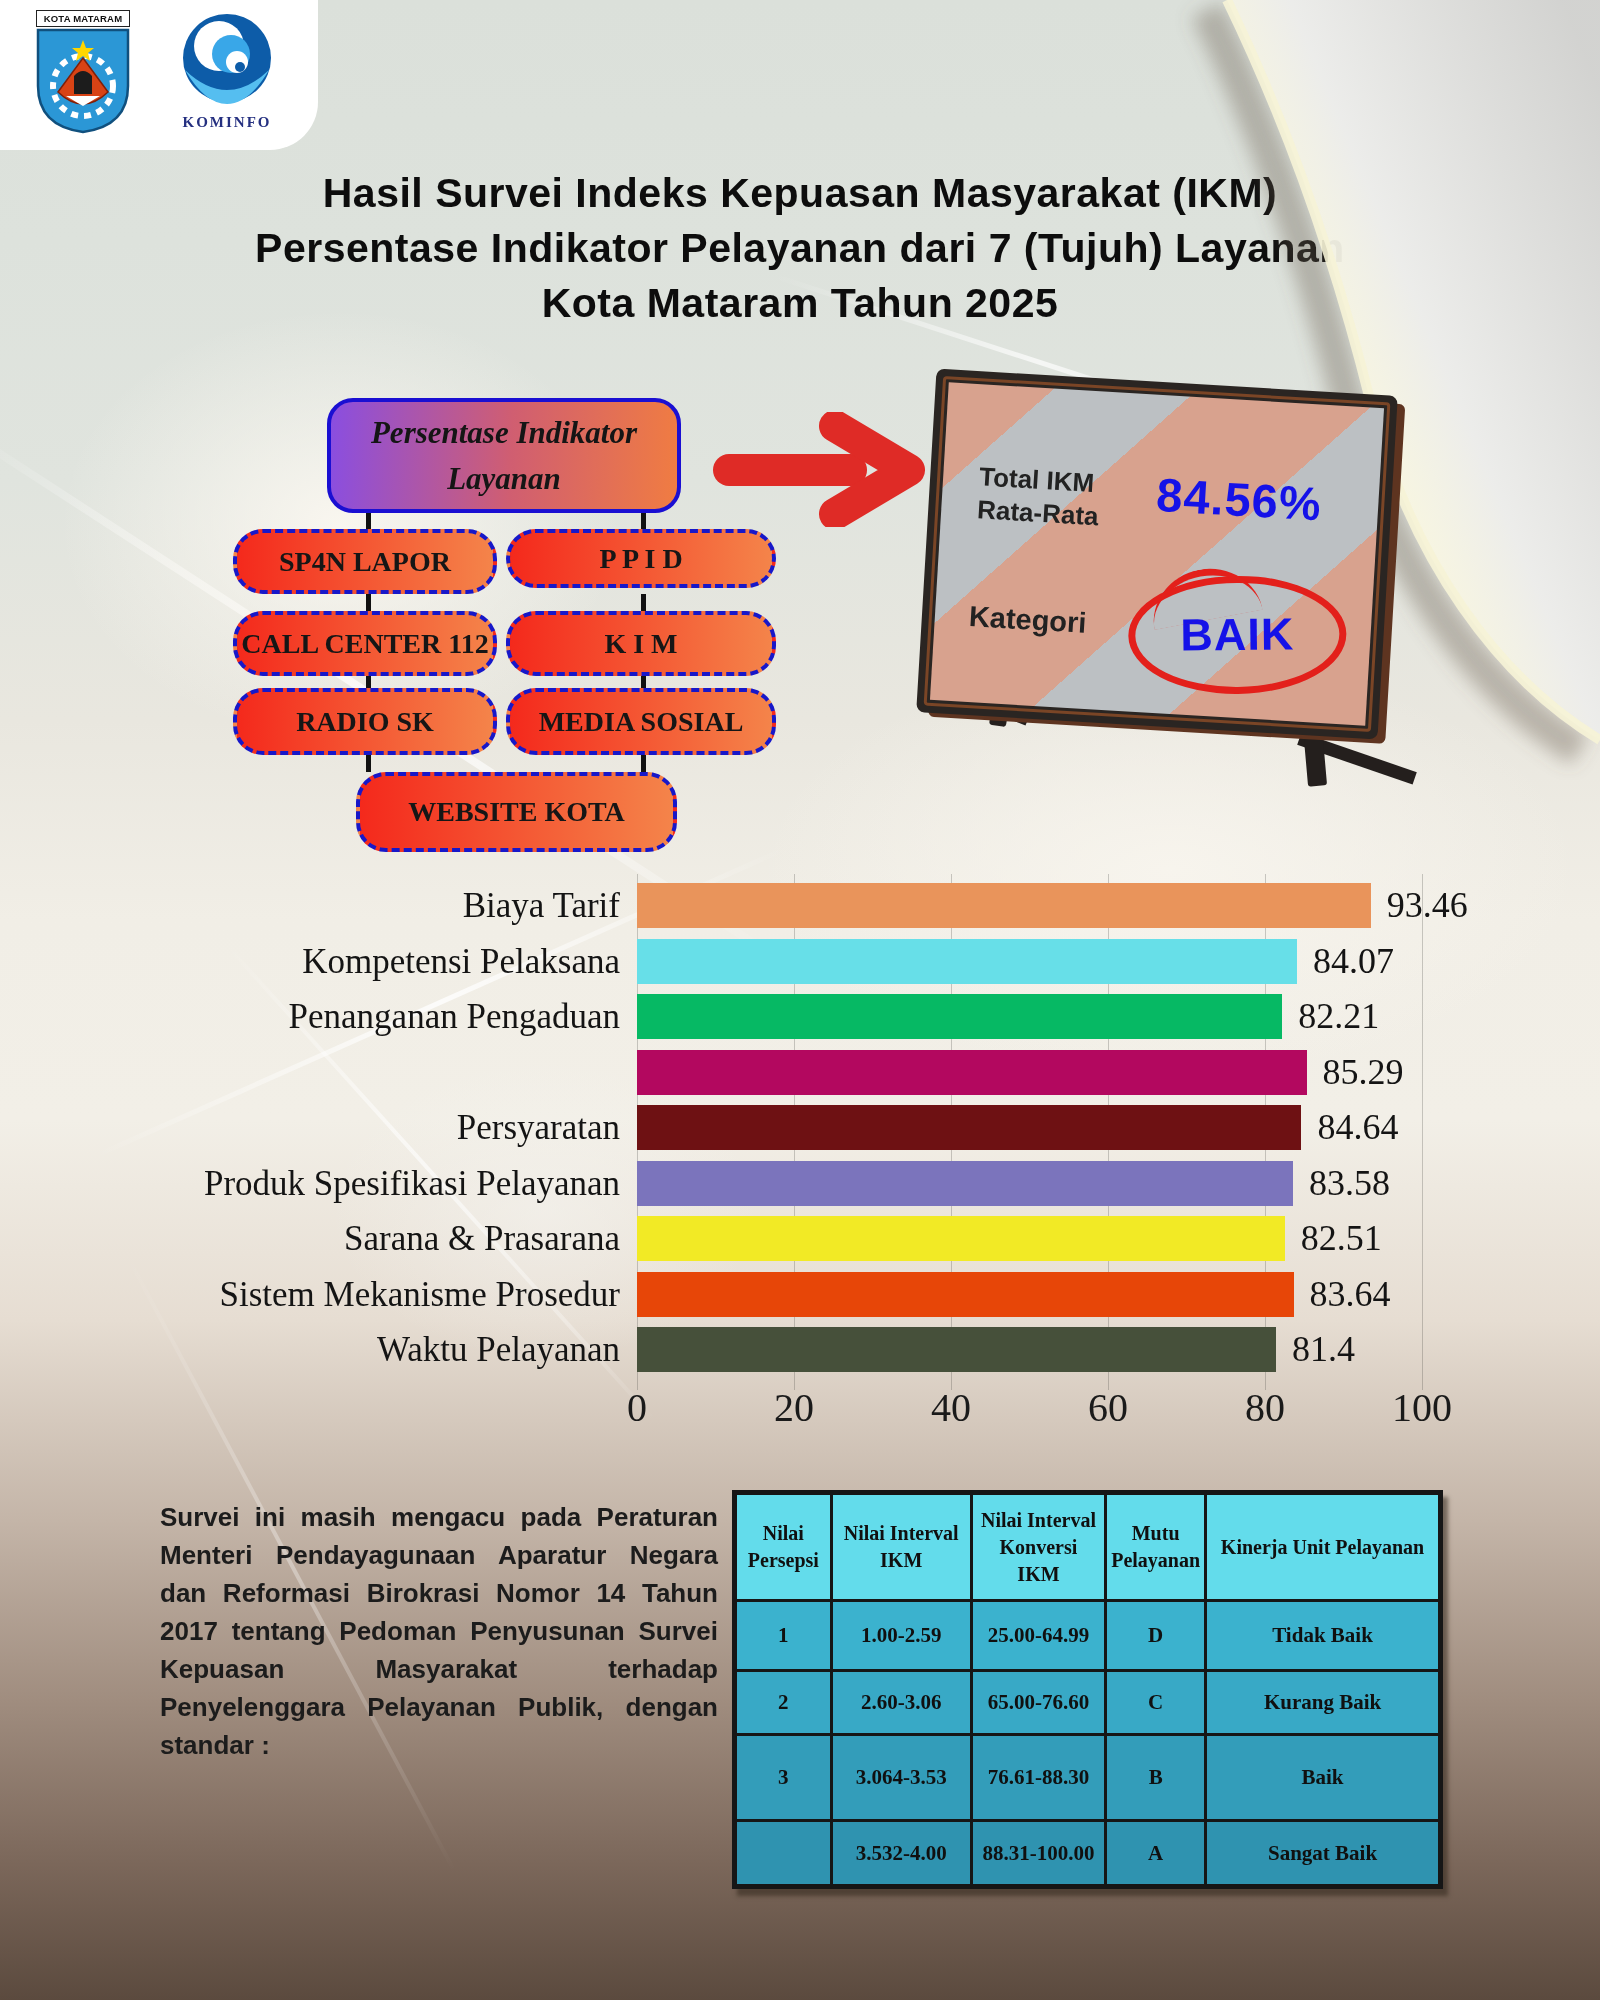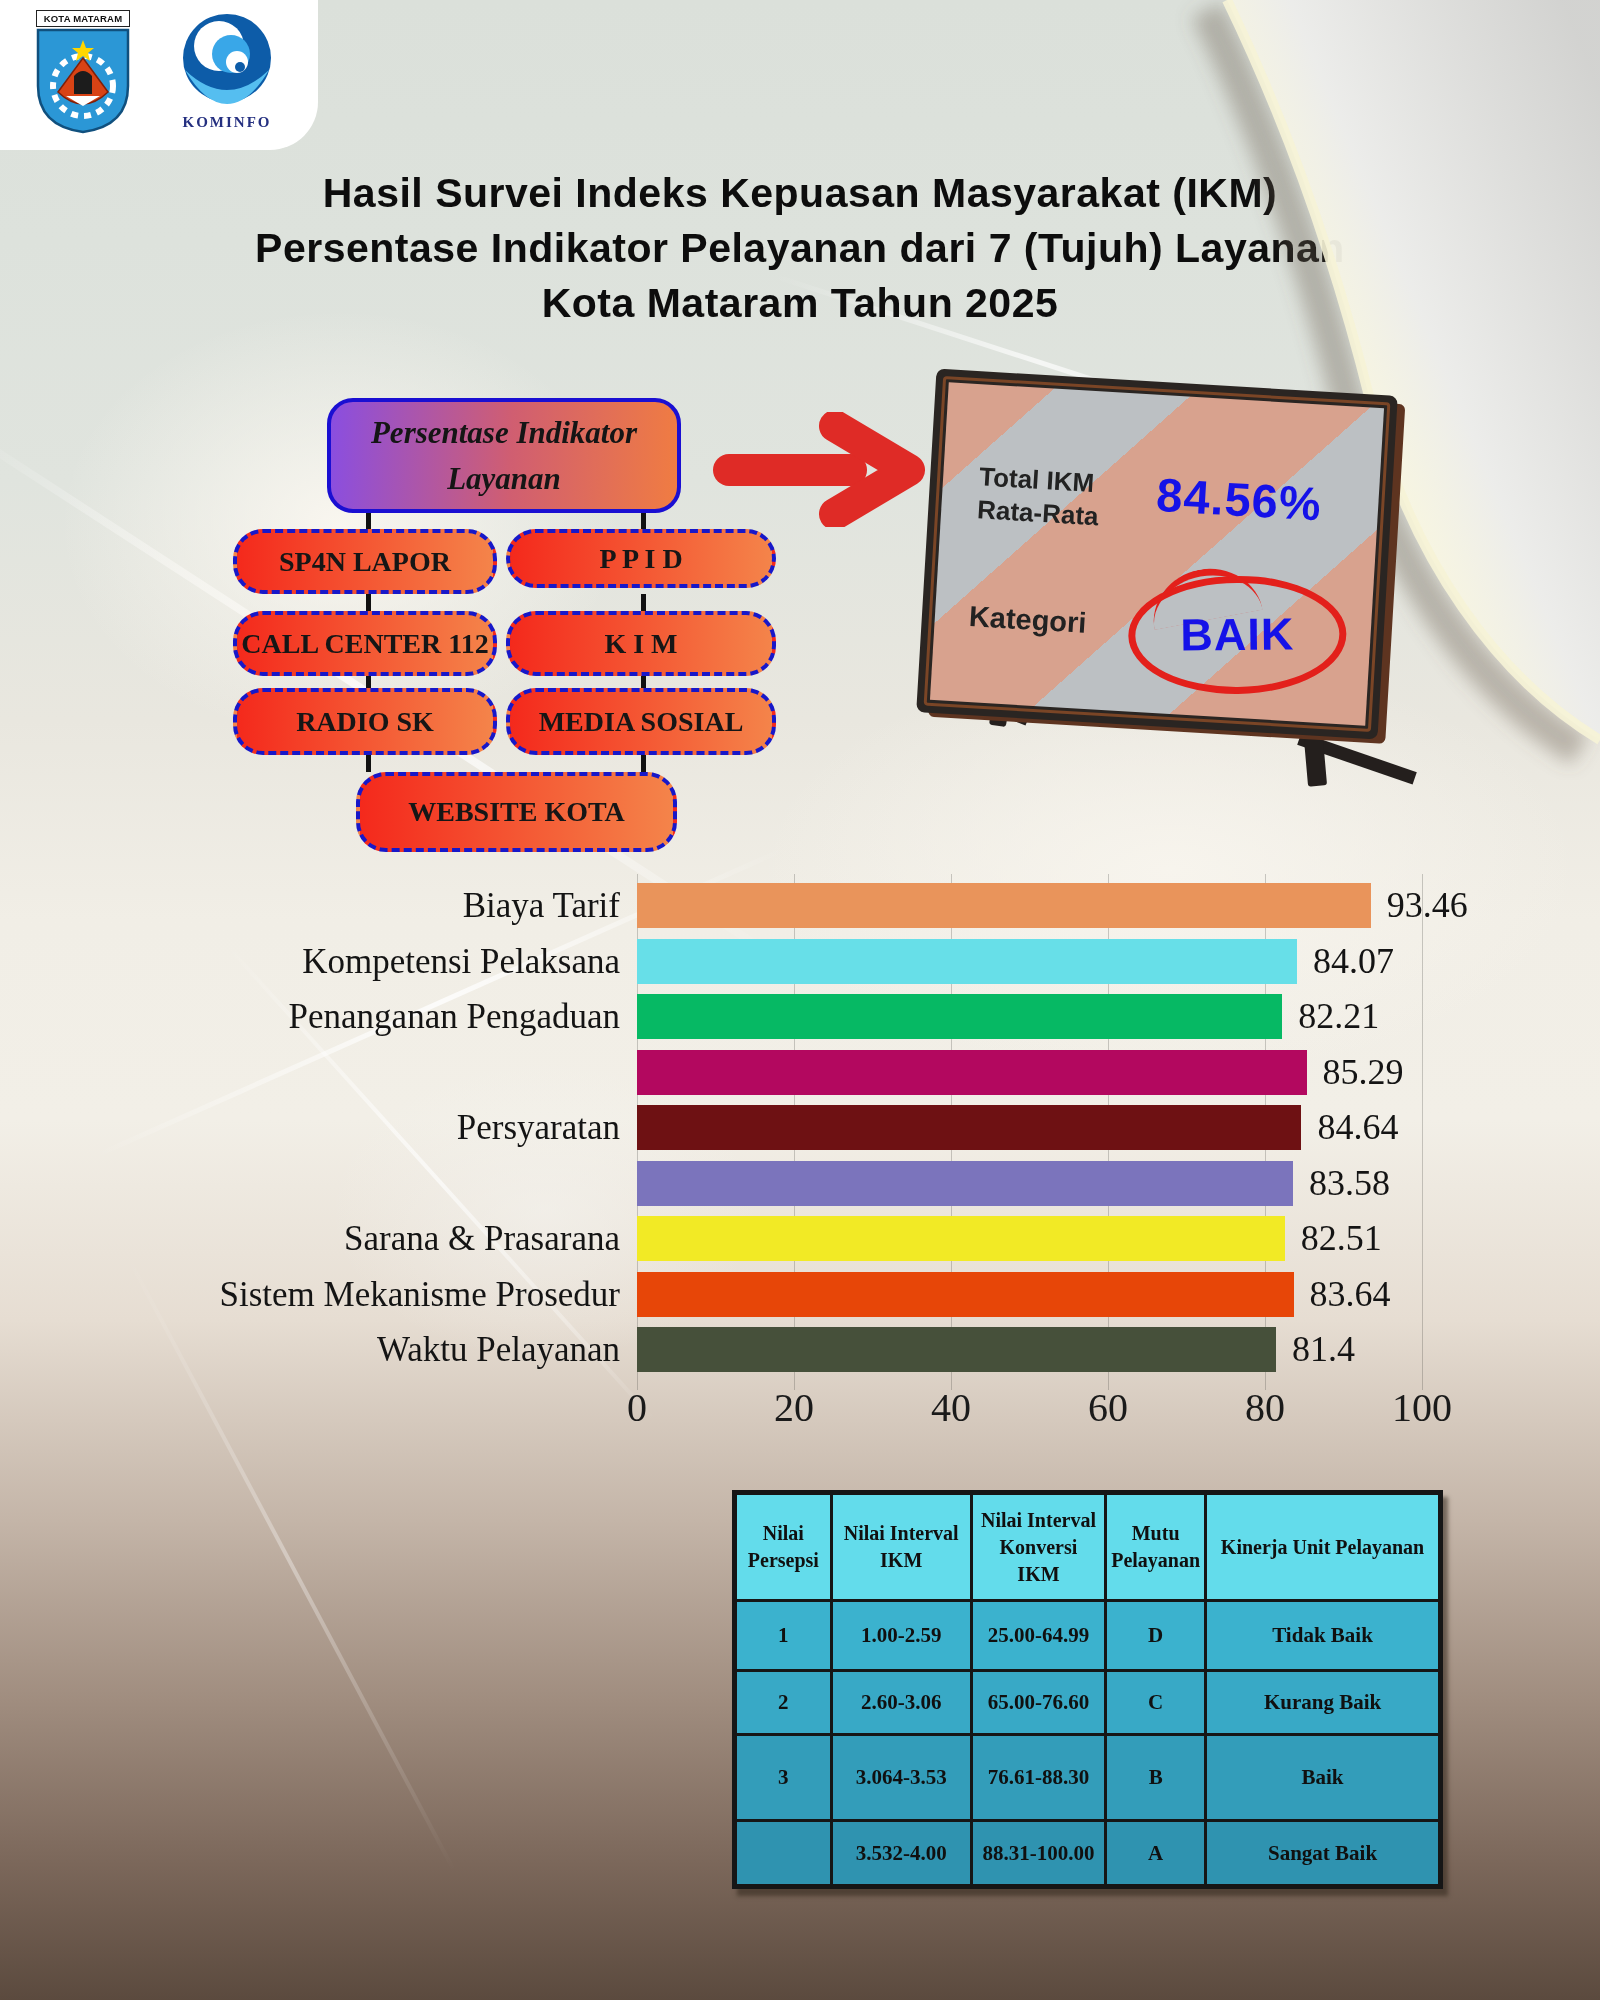--- a/index.html
+++ b/index.html
@@ -213,20 +213,21 @@
         <div class="chart-row" style="top: 169.5px;">
           <div class="bar" style="width: 669.527px; background: rgb(179, 8, 95);"></div>
           <span class="bar-value" style="left: 1222.53px;">85.29</span>
         </div>
         <div class="chart-row" style="top: 225px;">
           <span class="chart-label">Persyaratan</span>
           <div class="bar" style="width: 664.424px; background: rgb(110, 17, 19);"></div>
           <span class="bar-value" style="left: 1217.42px;">84.64</span>
         </div>
         <div class="chart-row" style="top: 280.5px;">
+          <span class="chart-label">Produk Spesifikasi Pelayanan</span>
           <div class="bar" style="width: 656.103px; background: rgb(123, 116, 188);"></div>
           <span class="bar-value" style="left: 1209.1px;">83.58</span>
         </div>
         <div class="chart-row" style="top: 336px;">
           <span class="chart-label">Sarana &amp; Prasarana</span>
           <div class="bar" style="width: 647.703px; background: rgb(242, 234, 37);"></div>
           <span class="bar-value" style="left: 1200.7px;">82.51</span>
         </div>
         <div class="chart-row" style="top: 391.5px;">
           <span class="chart-label">Sistem Mekanisme Prosedur</span>
@@ -234,20 +235,21 @@
           <span class="bar-value" style="left: 1209.57px;">83.64</span>
         </div>
         <div class="chart-row" style="top: 447px;">
           <span class="chart-label">Waktu Pelayanan</span>
           <div class="bar" style="width: 638.99px; background: rgb(70, 80, 58);"></div>
           <span class="bar-value" style="left: 1191.99px;">81.4</span>
         </div>
       </div>
   </div>
 
+  <div class="footer-par">Survei ini masih mengacu pada Peraturan Menteri Pendayagunaan Aparatur Negara dan Reformasi Birokrasi Nomor 14 Tahun 2017 tentang Pedoman Penyusunan Survei Kepuasan Masyarakat terhadap Penyelenggara Pelayanan Publik, dengan standar :</div>
 
   <table class="std-table">
     <colgroup>
       <col style="width:13.8%">
         <col style="width:20.3%">
         <col style="width:19.4%">
       <col style="width:12.2%">
         <col style="width:34.3%">
     </colgroup>
     <thead>

